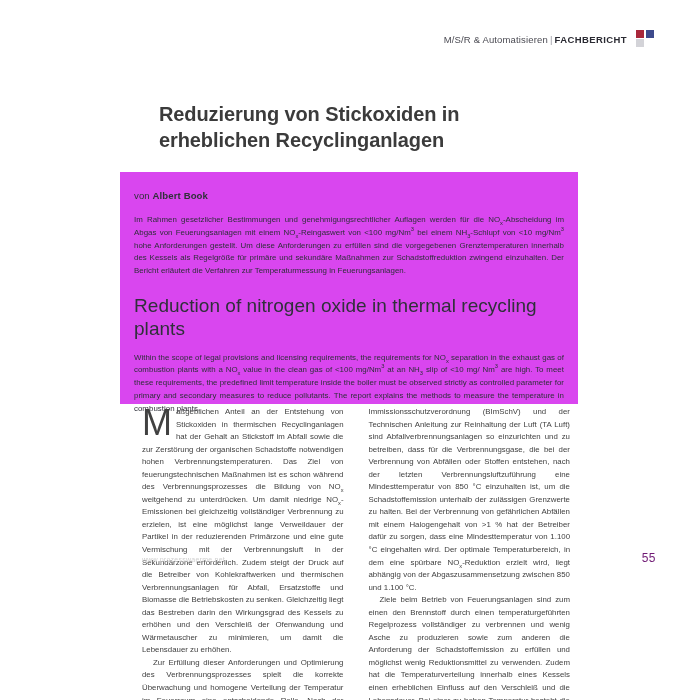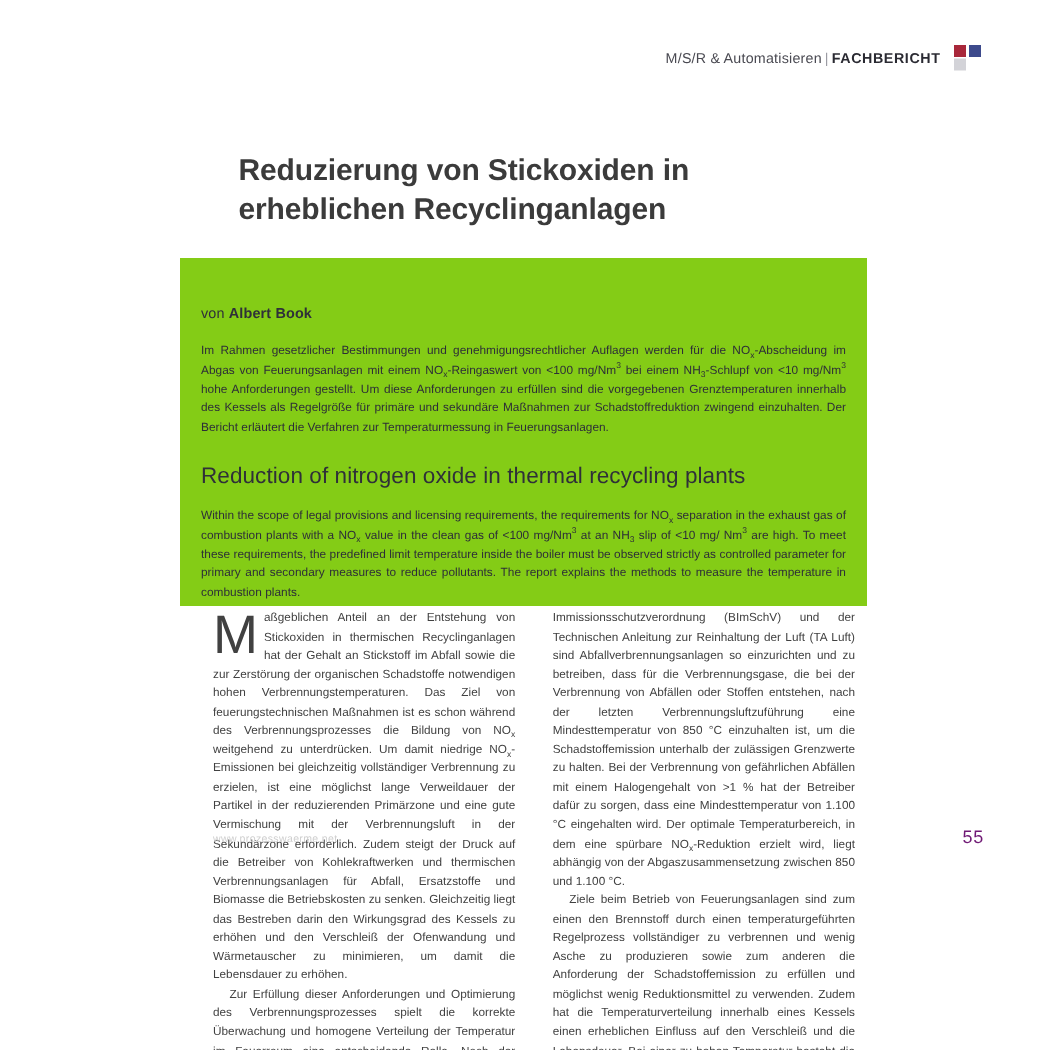--- a/index.html
+++ b/index.html
@@ -75,43 +75,43 @@
     color: #3b3b3b;
   }
 
   
   .abstract {
     position: absolute;
     left: 120px;
     top: 172px;
     width: 458px;
     height: 232px;
-    background: #84cc16;
+    background: #d946ef;
     box-sizing: border-box;
-    padding: 32px 14px 0 14px;
+    padding: 18px 14px 0 14px;
   }
   .byline {
     font-size: 9.6px;
     color: #2f3039;
     margin: 0 0 13px 0;
     letter-spacing: 0.1px;
   }
   .byline .author {
     font-weight: bold;
   }
   .abs-de {
     font-size: 7.9px;
     line-height: 1.62;
     color: #2d2e38;
     text-align: justify;
     margin: 0;
     letter-spacing: 0.02px;
   }
   .abs-head-en {
-    font-size: 15px;
+    font-size: 19px;
     font-weight: 300;
     color: #2f3039;
     margin: 17px 0 11px 0;
     letter-spacing: 0.05px;
     line-height: 1.2;
   }
   .abs-en {
     font-size: 7.9px;
     line-height: 1.62;
     color: #2d2e38;

